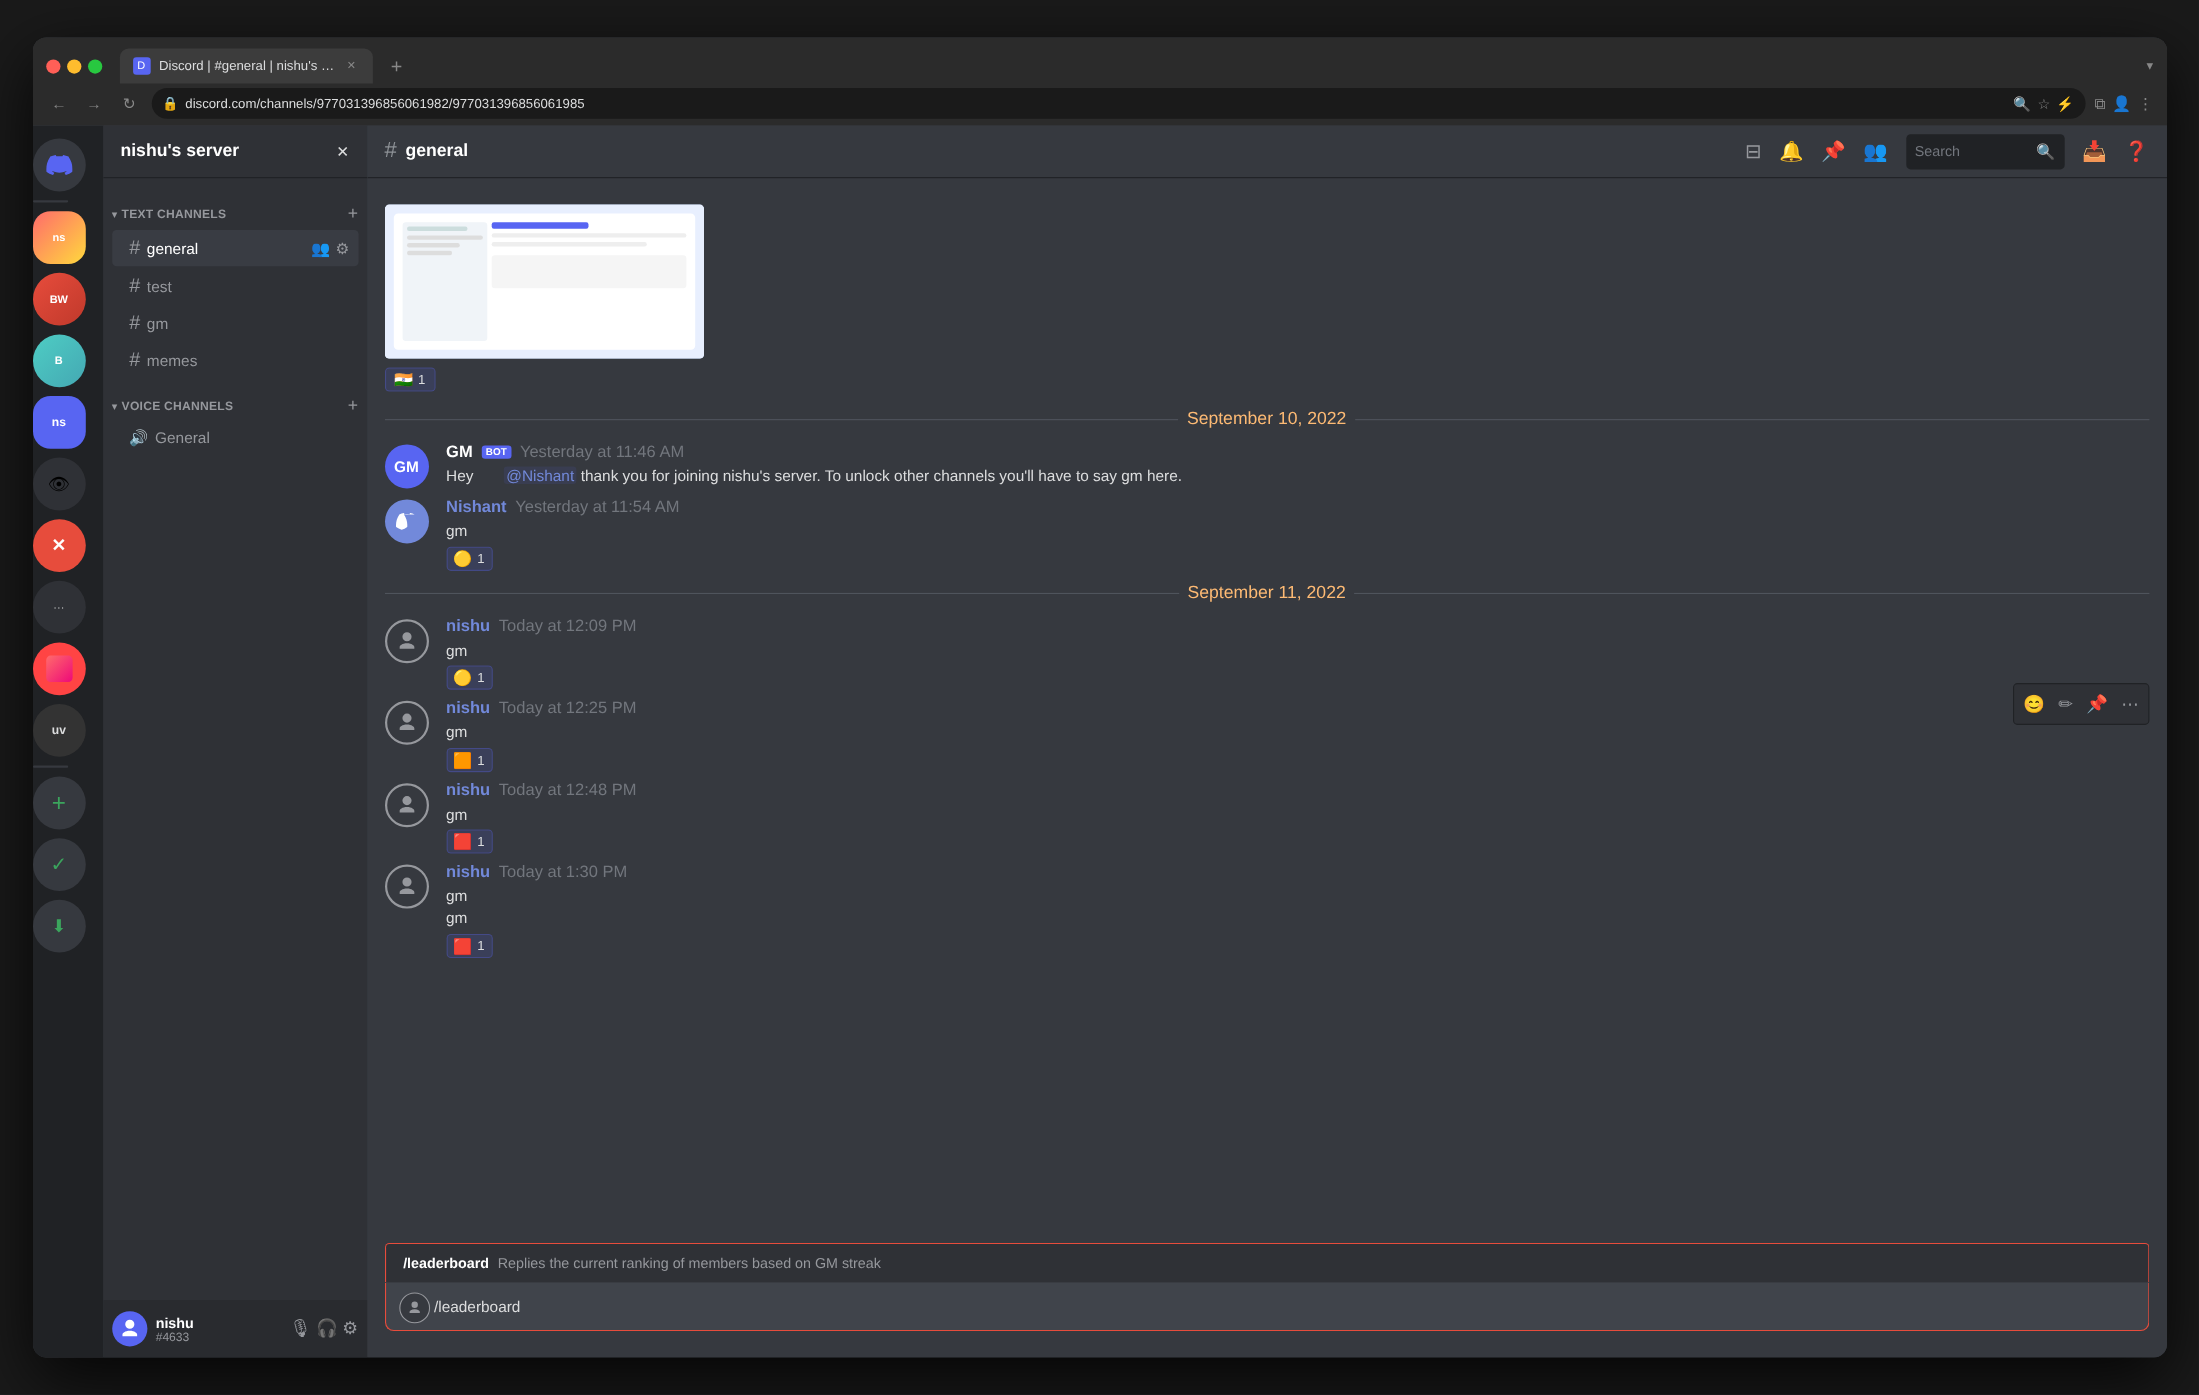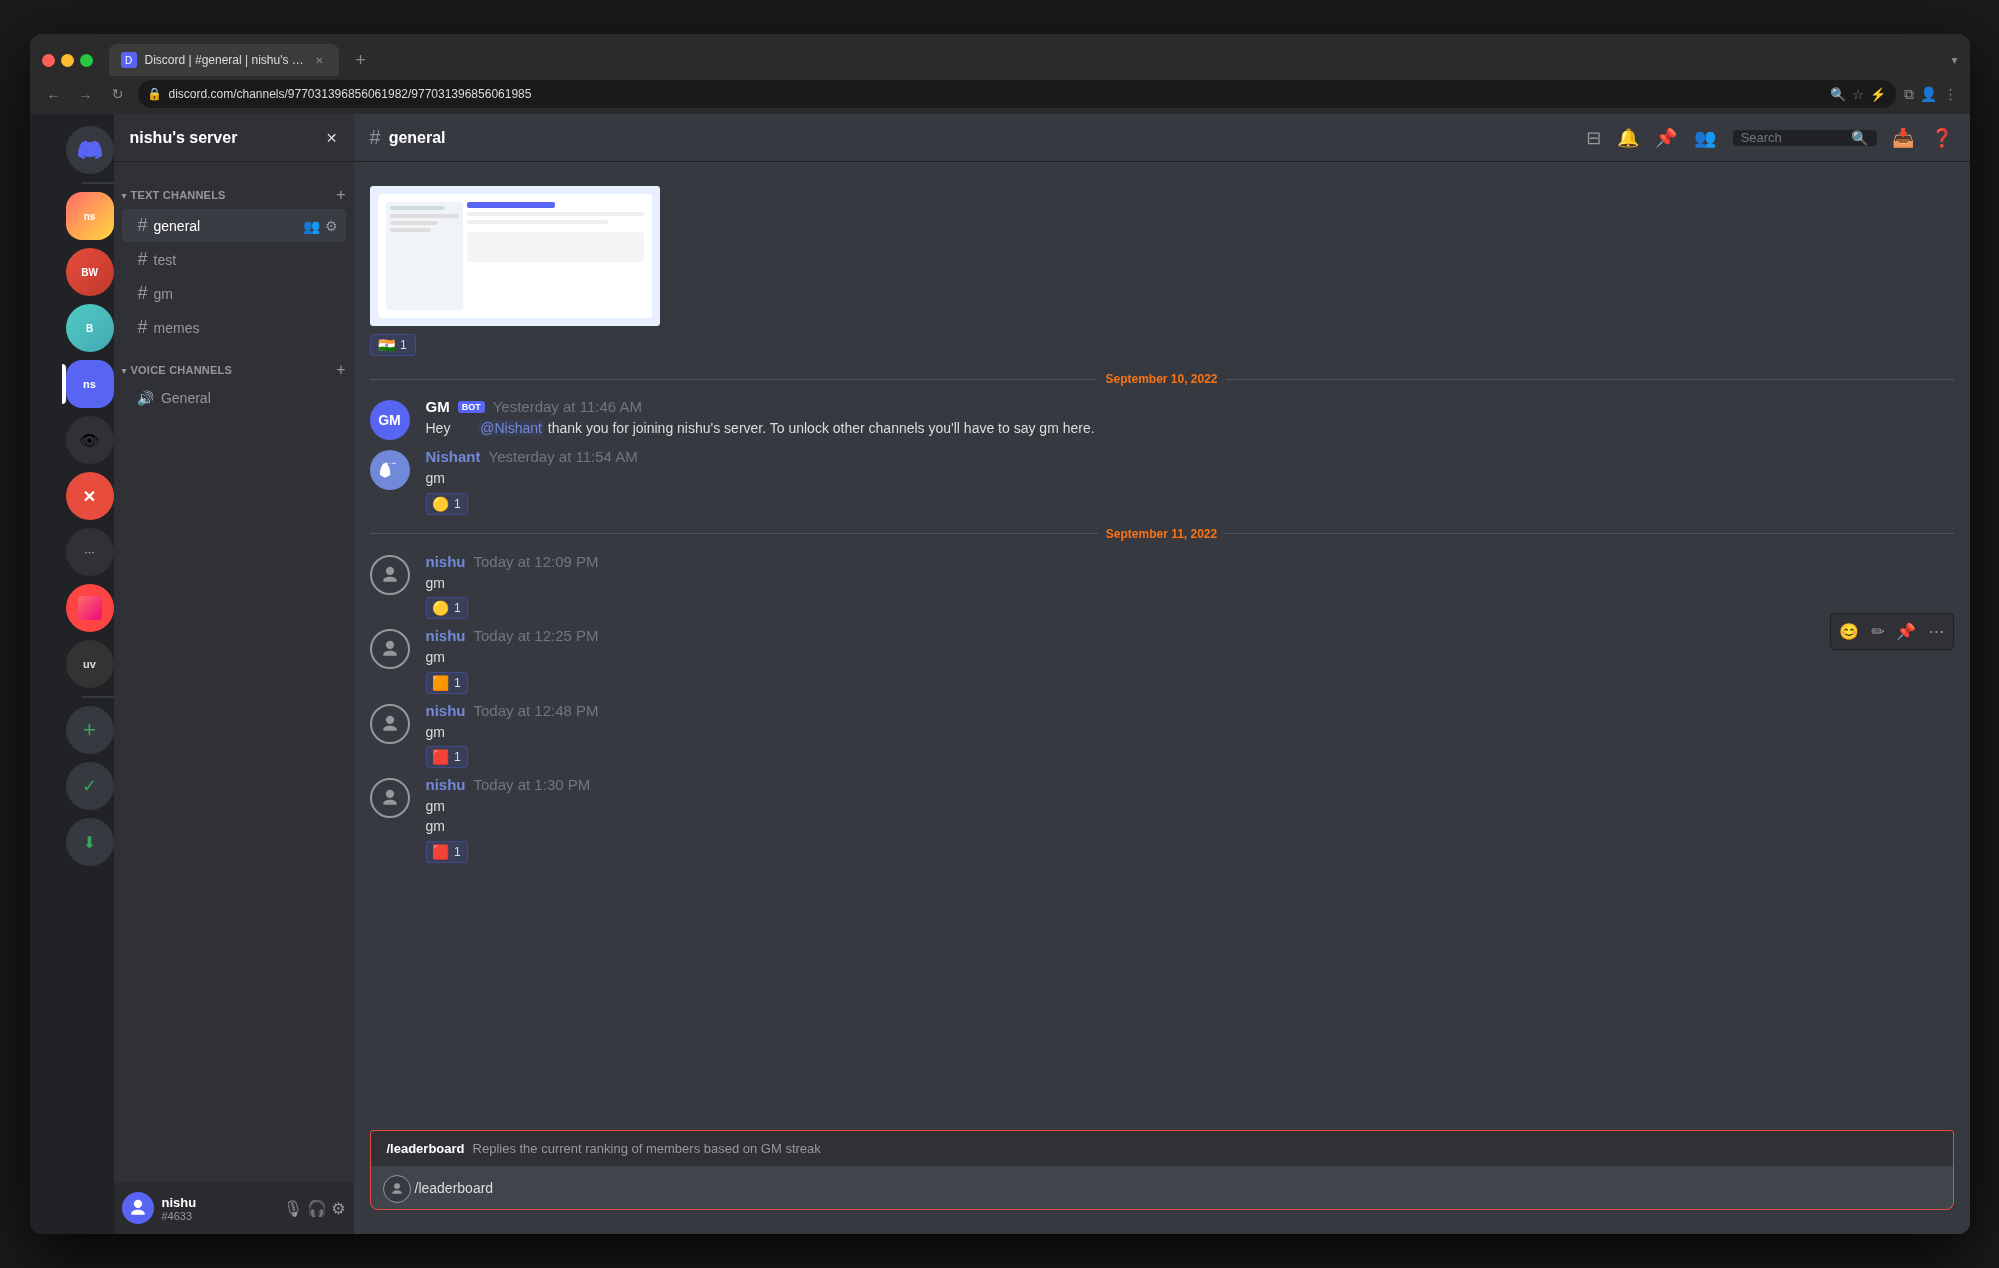--- a/index.html
+++ b/index.html
@@ -172,25 +172,25 @@
 
     
     .app-layout {
       display: flex;
       flex: 1;
       overflow: hidden;
     }
 
     
     .server-sidebar {
-      width: 84px;
+      width: 64px;
       background: #202225;
       display: flex;
       flex-direction: column;
-      align-items: flex-end;
+      align-items: flex-start;
       padding: 12px 0;
       gap: 8px;
       overflow-y: auto;
       flex-shrink: 0;
     }
 
     .server-icon {
       width: 48px;
       height: 48px;
       border-radius: 50%;
@@ -410,21 +410,21 @@
 
     .header-icon {
       color: #96989d;
       font-size: 18px;
       cursor: pointer;
     }
 
     .search-box {
       background: #202225;
       border-radius: 4px;
-      height: 16px;
+      height: 32px;
       width: 144px;
       display: flex;
       align-items: center;
       padding: 0 8px;
       gap: 6px;
     }
 
     .search-placeholder {
       font-size: 13px;
       color: #72767d;
@@ -445,23 +445,23 @@
       gap: 8px;
     }
 
     .date-line {
       flex: 1;
       height: 1px;
       background: #4f545c;
     }
 
     .date-text {
-      font-size: 12px;
-      color: #f97316;
-      font-weight: 700;
+      font-size: 16px;
+      color: #fdba74;
+      font-weight: 400;
       white-space: nowrap;
     }
 
     .message-group {
       display: flex;
       padding: 4px 16px;
       gap: 16px;
       position: relative;
     }
 

